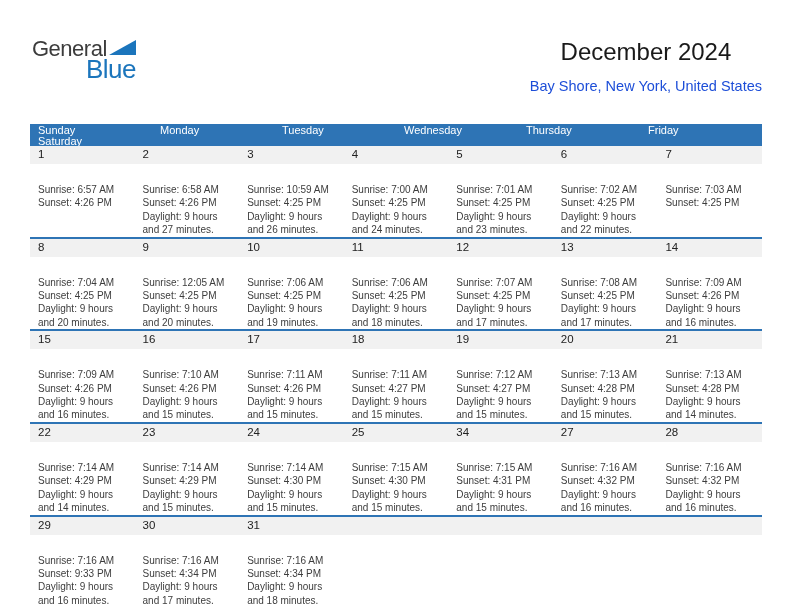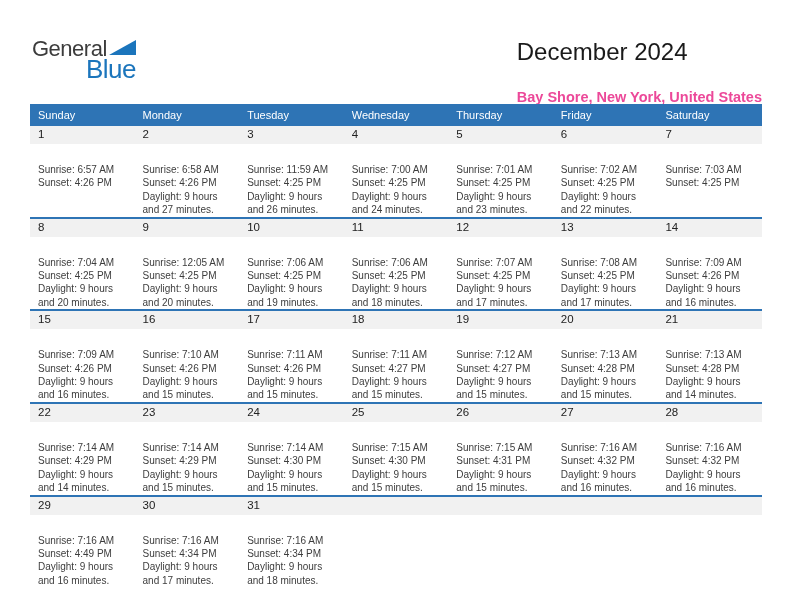--- a/index.html
+++ b/index.html
@@ -24,31 +24,31 @@
   .logo-top{display:flex;align-items:flex-end;}
   .logo-general{
     font-size:22px;color:#3C3C3C;letter-spacing:-0.5px;line-height:1;
   }
   .logo-triangle{margin-left:2px;margin-bottom:1px;}
   .logo-blue{
     font-size:26px;color:var(--logo_blue);letter-spacing:-0.5px;line-height:1;
     margin-left:54px;margin-top:-4px;
   }
   
-  .titles{position:absolute;right:30px;top:38px;text-align:left;}
+  .titles{position:absolute;right:30px;top:38px;text-align:center;}
   .page-title{font-size:24px;color:#1A1A1A;font-weight:400;line-height:1.2;}
-  .page-subtitle{font-size:14.5px;color:#ec4899;font-weight:700;margin-top:22px;}
+  .page-subtitle{font-size:14.5px;color:#1d4ed8;font-weight:400;margin-top:11px;}
   
   .calendar{
     position:absolute;left:30px;top:104px;width:732px;
   }
   .weekday-row{
-    display:grid;grid-template-columns:repeat(7,1fr);
+    display:grid;grid-template-columns:repeat(6,1fr);
     background:var(--header_blue);
-    height:22px;align-items:center;
+    height:22px;align-items:center;margin-top:20px;
   }
   .weekday-cell{
     color:#ffffff;font-size:11px;padding-left:8px;
     white-space:nowrap;overflow:hidden;
   }
   .week-row{
     display:grid;grid-template-columns:repeat(7,1fr);
     min-height:90px;background:#ffffff;
   }
   .week-row.with-rule{border-top:2px solid var(--rule_blue);min-height:90px;}
@@ -110,21 +110,21 @@
             <div class="day-band">2</div>
             <div class="cell-body">
               <div class="cell-line">Sunrise: 6:58 AM</div>
               <div class="cell-line">Sunset: 4:26 PM</div>
               <div class="cell-line">Daylight: 9 hours and 27 minutes.</div>
             </div>
           </div>
           <div class="day-cell">
             <div class="day-band">3</div>
             <div class="cell-body">
-              <div class="cell-line">Sunrise: 11:59 AM</div>
+              <div class="cell-line">Sunrise: 10:59 AM</div>
               <div class="cell-line">Sunset: 4:25 PM</div>
               <div class="cell-line">Daylight: 9 hours and 26 minutes.</div>
             </div>
           </div>
           <div class="day-cell">
             <div class="day-band">4</div>
             <div class="cell-body">
               <div class="cell-line">Sunrise: 7:00 AM</div>
               <div class="cell-line">Sunset: 4:25 PM</div>
               <div class="cell-line">Daylight: 9 hours and 24 minutes.</div>
@@ -297,21 +297,21 @@
           </div>
           <div class="day-cell">
             <div class="day-band">25</div>
             <div class="cell-body">
               <div class="cell-line">Sunrise: 7:15 AM</div>
               <div class="cell-line">Sunset: 4:30 PM</div>
               <div class="cell-line">Daylight: 9 hours and 15 minutes.</div>
             </div>
           </div>
           <div class="day-cell">
-            <div class="day-band">26</div>
+            <div class="day-band">34</div>
             <div class="cell-body">
               <div class="cell-line">Sunrise: 7:15 AM</div>
               <div class="cell-line">Sunset: 4:31 PM</div>
               <div class="cell-line">Daylight: 9 hours and 15 minutes.</div>
             </div>
           </div>
           <div class="day-cell">
             <div class="day-band">27</div>
             <div class="cell-body">
               <div class="cell-line">Sunrise: 7:16 AM</div>
@@ -326,21 +326,21 @@
               <div class="cell-line">Sunset: 4:32 PM</div>
               <div class="cell-line">Daylight: 9 hours and 16 minutes.</div>
             </div>
           </div>
         </div>
         <div class="week-row with-rule">
           <div class="day-cell">
             <div class="day-band">29</div>
             <div class="cell-body">
               <div class="cell-line">Sunrise: 7:16 AM</div>
-              <div class="cell-line">Sunset: 4:49 PM</div>
+              <div class="cell-line">Sunset: 9:33 PM</div>
               <div class="cell-line">Daylight: 9 hours and 16 minutes.</div>
             </div>
           </div>
           <div class="day-cell">
             <div class="day-band">30</div>
             <div class="cell-body">
               <div class="cell-line">Sunrise: 7:16 AM</div>
               <div class="cell-line">Sunset: 4:34 PM</div>
               <div class="cell-line">Daylight: 9 hours and 17 minutes.</div>
             </div>

